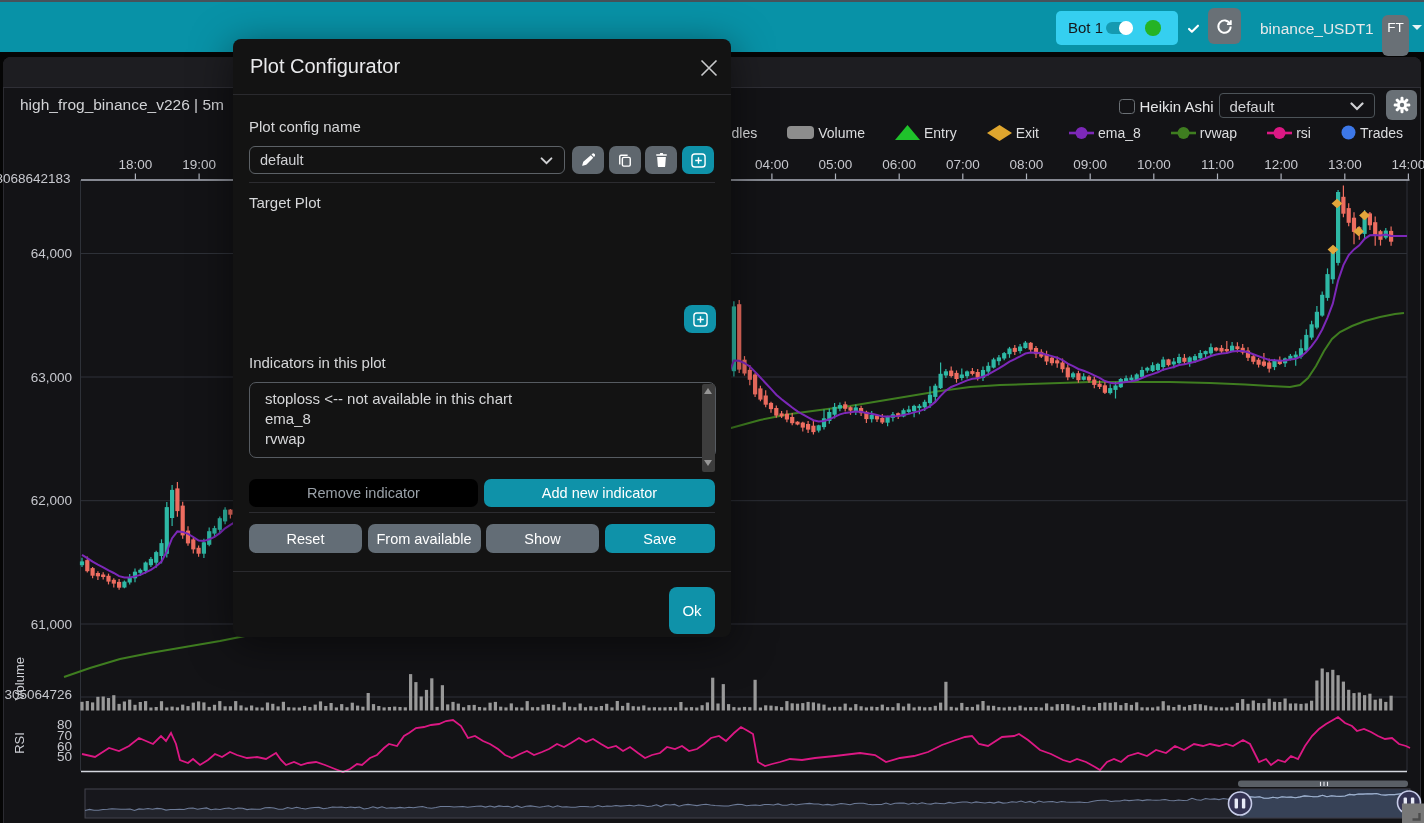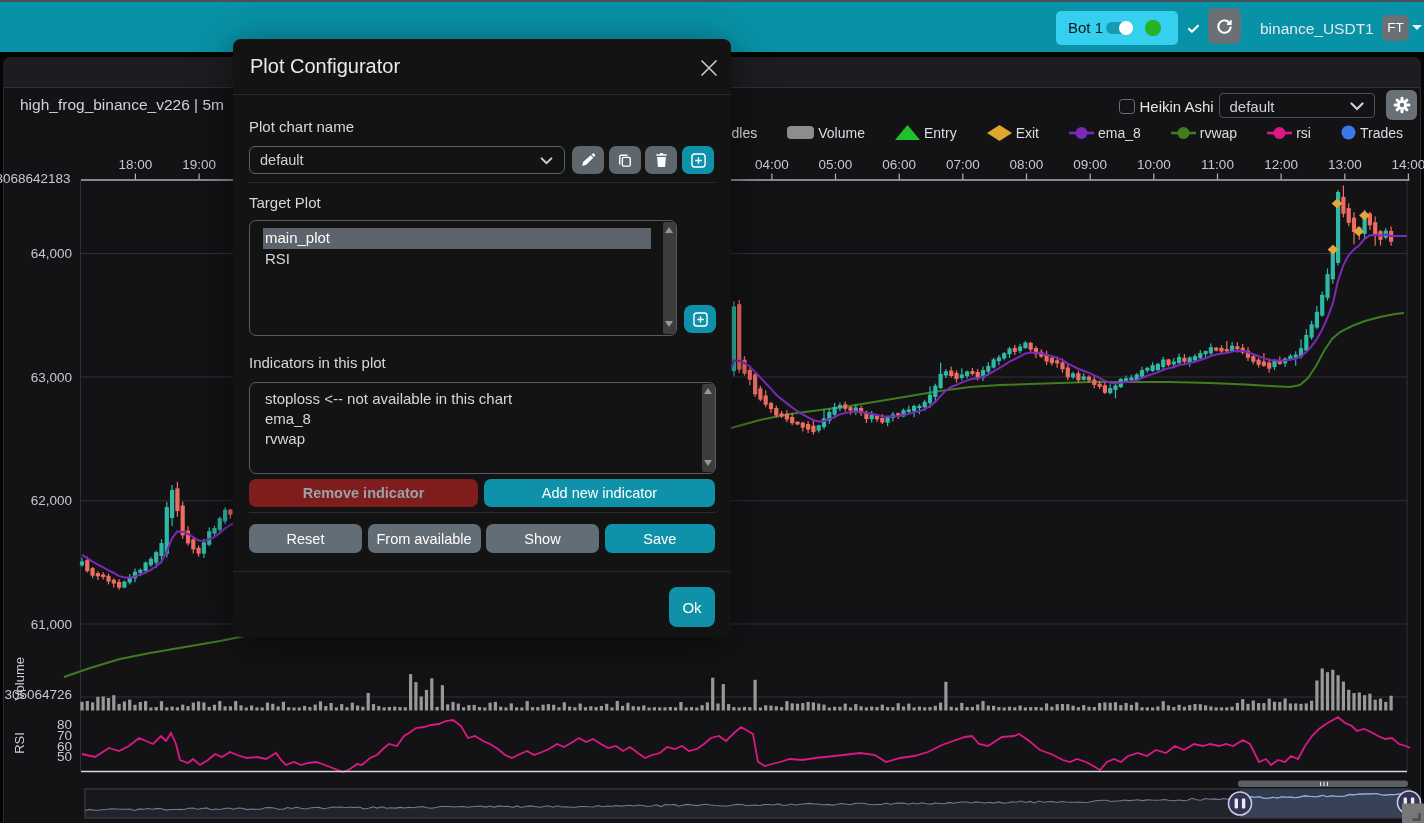--- a/index.html
+++ b/index.html
@@ -12,21 +12,21 @@
 #topline{position:absolute;left:0;top:0;width:1424px;height:2px;background:#47525a;z-index:3;}
 #navbar{position:absolute;left:0;top:2px;width:1424px;height:50px;background:#0892a7;z-index:3;}
 #botpill{position:absolute;left:1056px;top:8.5px;width:122px;height:34px;background:#35cff0;border-radius:5px;}
 #botpill .t{position:absolute;left:12px;top:8.5px;font-size:15px;color:#15181b;}
 #botpill .track{position:absolute;left:50px;top:11px;width:25px;height:12.5px;border-radius:7px;background:#159ab1;}
 #botpill .knob{position:absolute;left:63px;top:10.5px;width:13.5px;height:13.5px;border-radius:50%;background:#fff;}
 #botpill .dot{position:absolute;left:89px;top:9.5px;width:15.5px;height:15.5px;border-radius:50%;background:#25b325;}
 #navcheck{position:absolute;left:1187px;top:20px;width:13px;height:13px;z-index:4;}
 #refreshbtn{position:absolute;left:1207.5px;top:5.5px;width:33px;height:36px;background:#697076;border-radius:6px;}
 #pairname{position:absolute;left:1260px;top:18px;font-size:15.5px;color:#e8e9ea;}
-#ftavatar{position:absolute;left:1382px;top:13px;width:27px;height:26px;background:#697076;border-radius:6px;
+#ftavatar{position:absolute;left:1382px;top:13px;width:27px;height:41px;background:#697076;border-radius:6px;
   color:#fff;font-size:13.5px;text-align:center;line-height:26px;}
 #navcaret{position:absolute;left:1412px;top:23px;width:0;height:0;border-left:5px solid transparent;
   border-right:5px solid transparent;border-top:5.5px solid #e8f4f6;}
 
 
 #card{position:absolute;left:3px;top:57px;width:1418px;height:766px;background:#131316;
   border:1px solid #2b2b31;border-bottom:none;border-radius:8px 8px 0 0;z-index:0;}
 #cardhead{position:absolute;left:3px;top:57px;width:1418px;height:31px;background:#1d1d21;
   border-bottom:1px solid #2f2f36;border-radius:8px 8px 0 0;z-index:0;}
 #chart{position:absolute;left:0;top:0;z-index:1;}
@@ -62,29 +62,29 @@
 #hr1{position:absolute;left:16px;top:143px;width:466px;height:1px;background:#2c2c30;}
 #listbox1{position:absolute;left:16px;top:181px;width:428px;height:116px;border:1px solid #565b61;border-radius:7px;}
 #lb1sel{position:absolute;left:13px;top:7px;width:388px;height:21px;background:#5e646b;}
 #lb1sel span{position:absolute;left:2px;top:1px;color:#fdfdfe;}
 #lb1rsi{position:absolute;left:15px;top:29px;color:#d6d7d9;}
 .sbar{position:absolute;background:#3d3d3d;border-radius:2px;}
 .sarr{position:absolute;width:0;height:0;border-left:4.5px solid transparent;border-right:4.5px solid transparent;}
 .sarr.up{border-bottom:6px solid #969696;}
 .sarr.dn{border-top:6px solid #969696;}
 #addplot{position:absolute;left:451px;top:266px;width:32px;height:28px;background:#0f92a9;border-radius:8px;}
-#listbox2{position:absolute;left:16px;top:343px;width:467px;height:92px;border:1px solid #565b61;border-radius:7px;}
+#listbox2{position:absolute;left:16px;top:343px;width:467px;height:76px;border:1px solid #565b61;border-radius:7px;}
 #listbox2 .row{position:absolute;left:15px;color:#d6d7d9;}
 .btn{position:absolute;border-radius:7px;background:#636d76;color:#fff;font-size:14.5px;
   display:flex;align-items:center;justify-content:center;}
 .btn.teal{background:#0f92a9;}
-.btn.dis{background:#7f1d1d;color:#9aa1a8;font-weight:bold;}
+.btn.dis{background:#000000;color:#9aa1a8;}
 #hr2{position:absolute;left:16px;top:472.5px;width:466px;height:1px;background:#2c2c30;}
 #mfoot{position:absolute;left:0;top:532px;width:498px;height:66px;border-top:1px solid #2a2a2e;}
-#okbtn{position:absolute;left:436px;top:15px;width:46px;height:40px;border-radius:8px;background:#0f92a9;
+#okbtn{position:absolute;left:436px;top:15px;width:46px;height:47px;border-radius:8px;background:#0f92a9;
   color:#fff;font-size:15px;display:flex;align-items:center;justify-content:center;}
 </style>
 </head>
 <body>
 <div id="page">
 <svg id="chart" width="1424" height="823" viewBox="0 0 1424 823">
 <style>
  .ax{font:13.5px "Liberation Sans",sans-serif;fill:#c7c8ce;}
  .axr{font:13.5px "Liberation Sans",sans-serif;fill:#c7c8ce;text-anchor:end;}
  .rot{font:13px "Liberation Sans",sans-serif;fill:#ccced4;}
@@ -1019,21 +1019,21 @@
   <div id="navcaret"></div>
 </div>
 
 <div id="modal">
   <div id="mhead">
     <div id="mtitle">Plot Configurator</div>
     <svg id="mclose" viewBox="0 0 18 18">
           <path d="M1.5 1.5 L16.5 16.5 M16.5 1.5 L1.5 16.5" stroke="#c9cacc" stroke-width="1.6"></path>
         </svg>
   </div>
-  <div class="mlabel" style="top:79px">Plot chart name</div>
+  <div class="mlabel" style="top:79px">Plot config name</div>
   <div id="msel">
     <span class="v">default</span>
     <svg width="13" height="8" style="position:absolute;right:11px;top:10px" viewBox="0 0 14 9">
       <path d="M1.5 1.5 L7 7 L12.5 1.5" stroke="#d0d1d4" stroke-width="2.2" fill="none" stroke-linecap="round"></path>
         </svg>
   </div>
   <div class="ibtn" style="left:339px">
     <svg width="14" height="14" style="position:absolute;left:9px;top:7px" viewBox="0 0 16 16" fill="#fff">
       <path d="M12.9.9a2 2 0 0 1 2.8 2.8l-.9.9-2.8-2.8zM11.2 2.6l2.8 2.8-8 8L2 14.6a.5.5 0 0 1-.6-.6l1.2-4z"></path>
         </svg>
@@ -1051,29 +1051,20 @@
         </svg>
   </div>
   <div class="ibtn teal" style="left:449px">
     <svg width="15" height="15" style="position:absolute;left:8.5px;top:6.5px" viewBox="0 0 16 16" fill="none" stroke="#fff" stroke-width="1.5">
       <rect x="1" y="1" width="14" height="14" rx="3"></rect>
       <path d="M8 4.5 V11.5 M4.5 8 H11.5"></path>
         </svg>
   </div>
   <div class="mlabel" style="top:155px">Target Plot</div>
   <div id="hr1"></div>
-  <div id="listbox1">
-    <div id="lb1sel">
-          <span>main_plot</span>
-        </div>
-    <div id="lb1rsi">RSI</div>
-    <div class="sbar" style="left:413px;top:1px;width:13px;height:112px;"></div>
-    <div class="sarr up" style="left:415px;top:6px;"></div>
-    <div class="sarr dn" style="left:415px;top:100px;"></div>
-  </div>
   <div id="addplot">
     <svg width="15" height="15" style="position:absolute;left:8.5px;top:6.5px" viewBox="0 0 16 16" fill="none" stroke="#fff" stroke-width="1.5">
       <rect x="1" y="1" width="14" height="14" rx="3"></rect>
       <path d="M8 4.5 V11.5 M4.5 8 H11.5"></path>
         </svg>
   </div>
   <div class="mlabel" style="top:315px">Indicators in this plot</div>
   <div id="listbox2">
     <div class="row" style="top:7px">stoploss &lt;-- not available in this chart</div>
     <div class="row" style="top:27px">ema_8</div>

